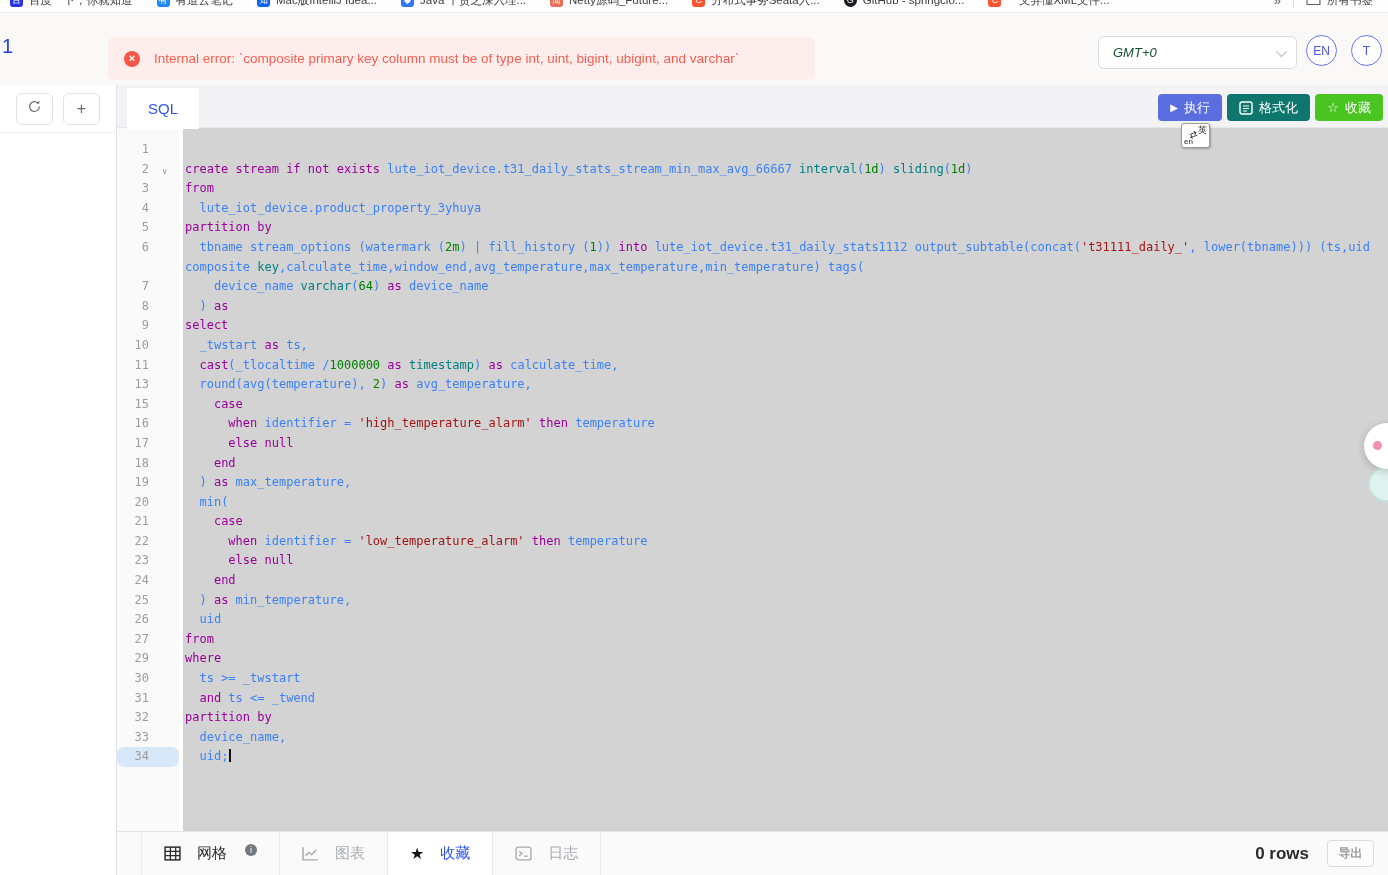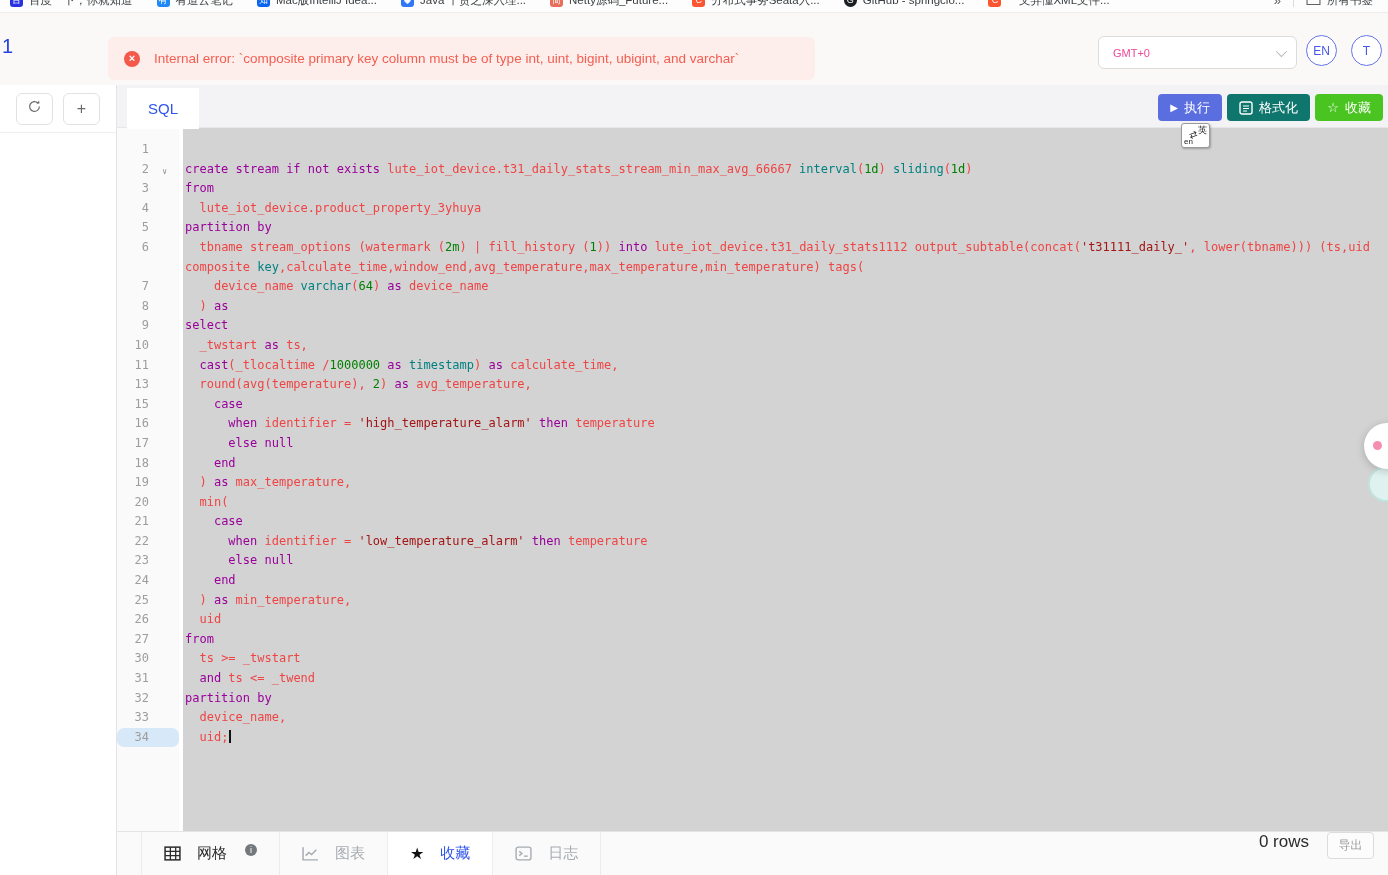--- a/index.html
+++ b/index.html
@@ -26,21 +26,21 @@
   .page-indicator { position:absolute; left:2px; top:22px; font-size:20px; color:#2643e0; }
   .error-banner { position:absolute; left:108px; top:24px; width:707px; height:43px;
     background:#fdeeec; border-radius:6px; display:flex; align-items:center;
     padding:0 16px; gap:14px; }
   .error-x { width:16px; height:16px; border-radius:50%; background:#f3584b; color:#fff;
     font-size:11px; line-height:15px; text-align:center; flex:none; font-weight:bold; }
   .error-text { font-size:13.5px; color:#f35e51; white-space:nowrap; }
   .tz-select { position:absolute; left:1098px; top:23px; width:199px; height:33px;
     background:#fff; border:1px solid #dcdcdc; border-radius:6px; display:flex;
     align-items:center; padding:0 12px 0 14px; }
-  .tz-value { font-size:11px; color:#ec4899; flex:1; }
+  .tz-value { font-size:13px; color:#14532d; flex:1;font-style:italic; }
   .chev-down { width:8px; height:8px; border-right:1.5px solid #b9b9b9;
     border-bottom:1.5px solid #b9b9b9; transform:rotate(45deg) translateY(-2px); }
   .circle-btn { position:absolute; top:22px; width:31px; height:31px; border-radius:50%;
     border:1.5px solid #6874e8; background:#fff; color:#4656e8; font-size:12px;
     display:flex; align-items:center; justify-content:center; }
   .circle-btn.en { left:1306px; }
   .circle-btn.t  { left:1351px; }
 
   
   .main-border { position:absolute; left:0; top:85px; width:1388px; height:0;
@@ -86,21 +86,21 @@
   .row { display:flex; min-height:19.6px; line-height:19.6px; }
   .row .g { width:62px; flex:none; text-align:right; padding-right:30px; color:#9d9d9d;
     position:relative; }
   .row.active .g { background:#d7e9f8;border-radius:7px; }
   .row .c { flex:1; margin-left:4px; padding-left:2px; white-space:pre-wrap;
     word-wrap:break-word; color:#111; }
   .fold { position:absolute; right:12px; top:2px; font-size:8px; color:#8a8a8a; }
   .caret { display:inline-block; width:1.5px; height:13px; background:#111;
     vertical-align:-2px; margin-left:1px; }
   .tk-k { color:#990099; } .tk-t { color:#008080; } .tk-n { color:#008000; }
-  .tk-s { color:#a31515; } .tk-d { color:#ef4444; }
+  .tk-s { color:#a31515; } .tk-d { color:#3b82f6; }
 
   
   .float-white { position:absolute; right:-22px; top:295px; width:46px; height:46px;
     border-radius:50%; background:#fff; box-shadow:0 2px 8px rgba(0,0,0,.2); z-index:4; }
   .float-white .dot { position:absolute; left:9px; top:18px; width:9px; height:9px;
     border-radius:50%; background:#f48fb1; }
   .float-teal { position:absolute; right:-16px; top:338px; width:36px; height:36px;
     border-radius:50%; background:#dff2ef; border:2px solid #bfe4dd; z-index:3; }
 
   
@@ -113,22 +113,22 @@
   .rtab.default { color:#2b2b2b; }
   .rtab.muted   { color:#a6abb0; }
   .rtab.active  { color:#2f54eb; background:#fff; }
   .rtab.active .rticon { color:#111; }
   .rticon { display:flex; align-items:center; }
   .rticon svg { display:block; }
   .star-glyph { font-size:16px; color:#111; font-family:"DejaVu Sans", sans-serif; }
   .info { width:12px; height:12px; border-radius:50%; background:#73787d; color:#fff;
     font-size:9px; line-height:12px; text-align:center; margin-left:2px;
     transform:translateY(-4px); }
-  .bar-right { margin-left:auto; display:flex; gap:18px;
-    padding-right:14px; }
+  .bar-right { margin-left:auto; display:flex; align-items:center; gap:18px;
+    padding-right:14px;font-weight:bold; }
   .row-count { font-size:17px; color:#2b2b2b; }
   .export-btn { width:47px; height:27px; border:1px solid #dcdcdc; border-radius:4px;
     background:#fcfcfc; color:#9a9a9a; font-size:12px; display:flex; align-items:center;
     justify-content:center; }
 </style>
 </head>
 <body>
 
 <div class="bookmarks-bar">
   <div class="bm-row">
@@ -334,20 +334,24 @@
           <span class="g">25</span>
           <span class="c"><span class="tk-d">  ) </span><span class="tk-k">as</span><span class="tk-d"> min_temperature,</span></span>
         </div>
         <div class="row">
           <span class="g">26</span>
           <span class="c"><span class="tk-d">  uid</span></span>
         </div>
         <div class="row">
           <span class="g">27</span>
           <span class="c"><span class="tk-k">from</span></span>
+        </div>
+        <div class="row">
+          <span class="g">29</span>
+          <span class="c"><span class="tk-k">where</span></span>
         </div>
         <div class="row">
           <span class="g">30</span>
           <span class="c"><span class="tk-d">  ts &gt;= _twstart</span></span>
         </div>
         <div class="row">
           <span class="g">31</span>
           <span class="c"><span class="tk-d">  </span><span class="tk-k">and</span><span class="tk-d"> ts &lt;= _twend</span></span>
         </div>
         <div class="row">

